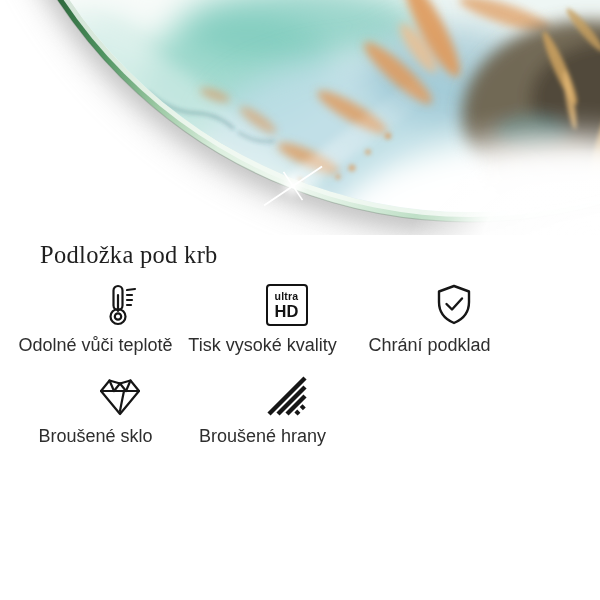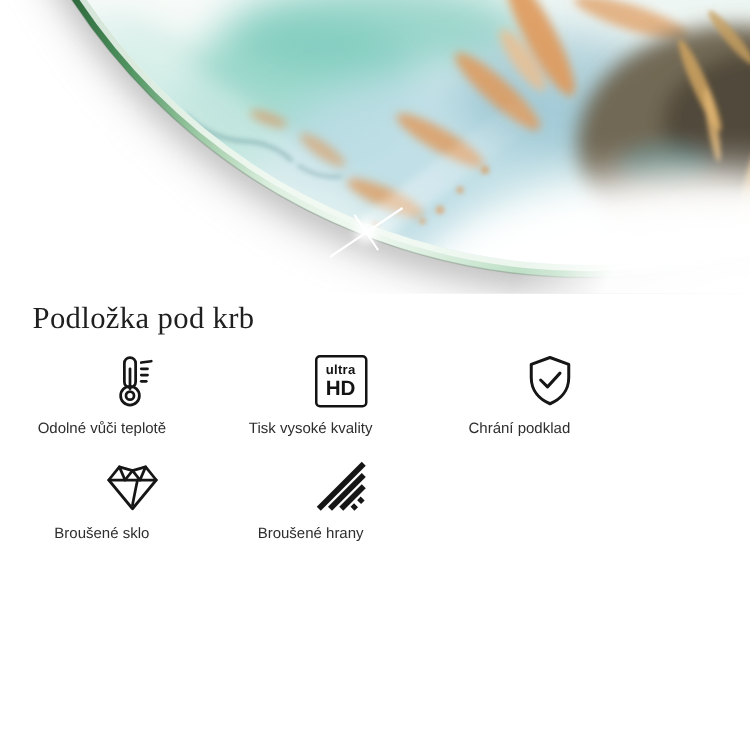--- a/index.html
+++ b/index.html
@@ -5,21 +5,21 @@
   html, body { margin: 0; padding: 0; }
   body {
     width: 600px; height: 600px;
     background: #ffffff;
     font-family: "Liberation Sans", sans-serif;
     overflow: hidden;
     -webkit-font-smoothing: antialiased;
   }
   .hero { width: 600px; height: 235px; position: relative; }
   .hero svg { display: block; }
-  .content { padding: 0 0 0 26px; }
+  .content { padding: 0 0 0 40px; }
   h1 {
     margin: 3px 0 0 0;
     font-family: "Liberation Serif", "DejaVu Serif", serif;
     font-weight: 500;
     font-size: 24.5px;
     line-height: 33px;
     color: #1f1f1f;
     letter-spacing: 0.3px;
   }
   .description {
@@ -34,21 +34,21 @@
     margin: 10px 0 0 -28px;
     width: 501px;
     display: grid;
     grid-template-columns: repeat(3, 167px);
     row-gap: 16px;
   }
   .feature { display: flex; flex-direction: column; align-items: center; }
   .icon-box { height: 48px; display: flex; align-items: center; justify-content: flex-end; margin-left: 48px; }
   .feature-label {
     margin-top: 6px;
-    font-size: 12px;
+    font-size: 18px;
     color: #2e2e2e;
     text-align: center;
     white-space: nowrap;
   }
   .uhd-box {
     width: 38px; height: 38px;
     border: 2.5px solid #131313;
     border-radius: 4px;
     display: flex; flex-direction: column;
     align-items: center; justify-content: center;

